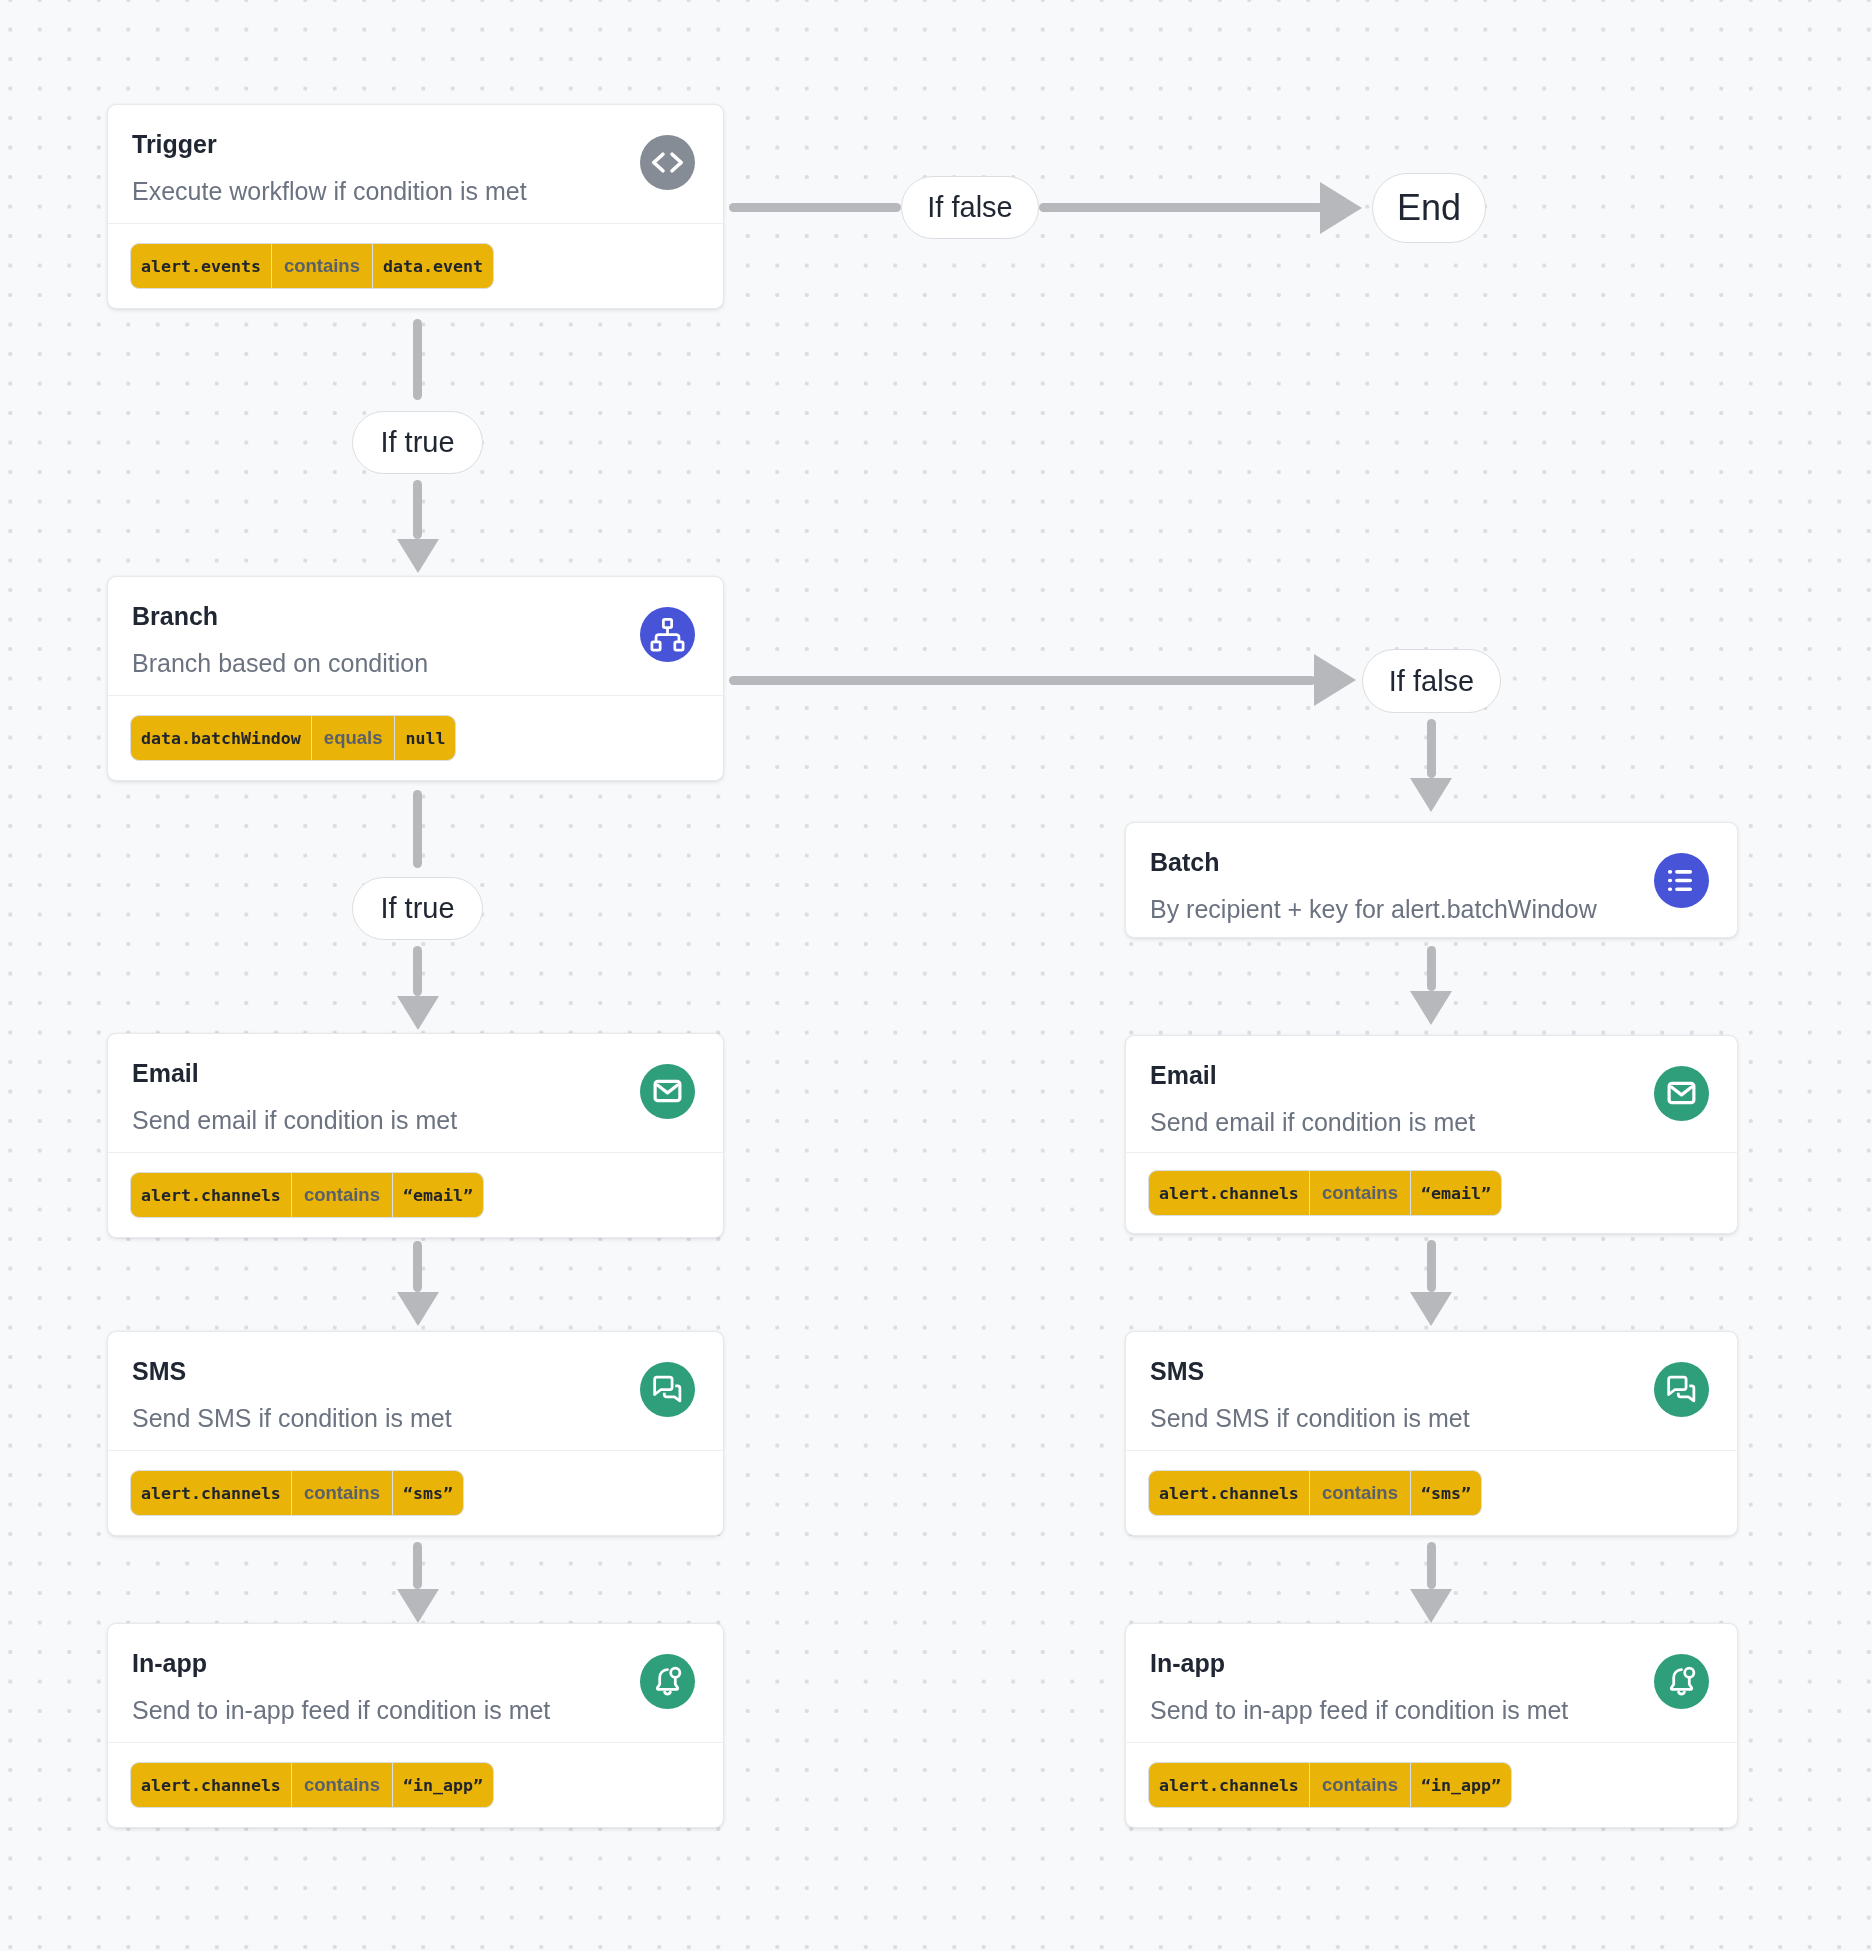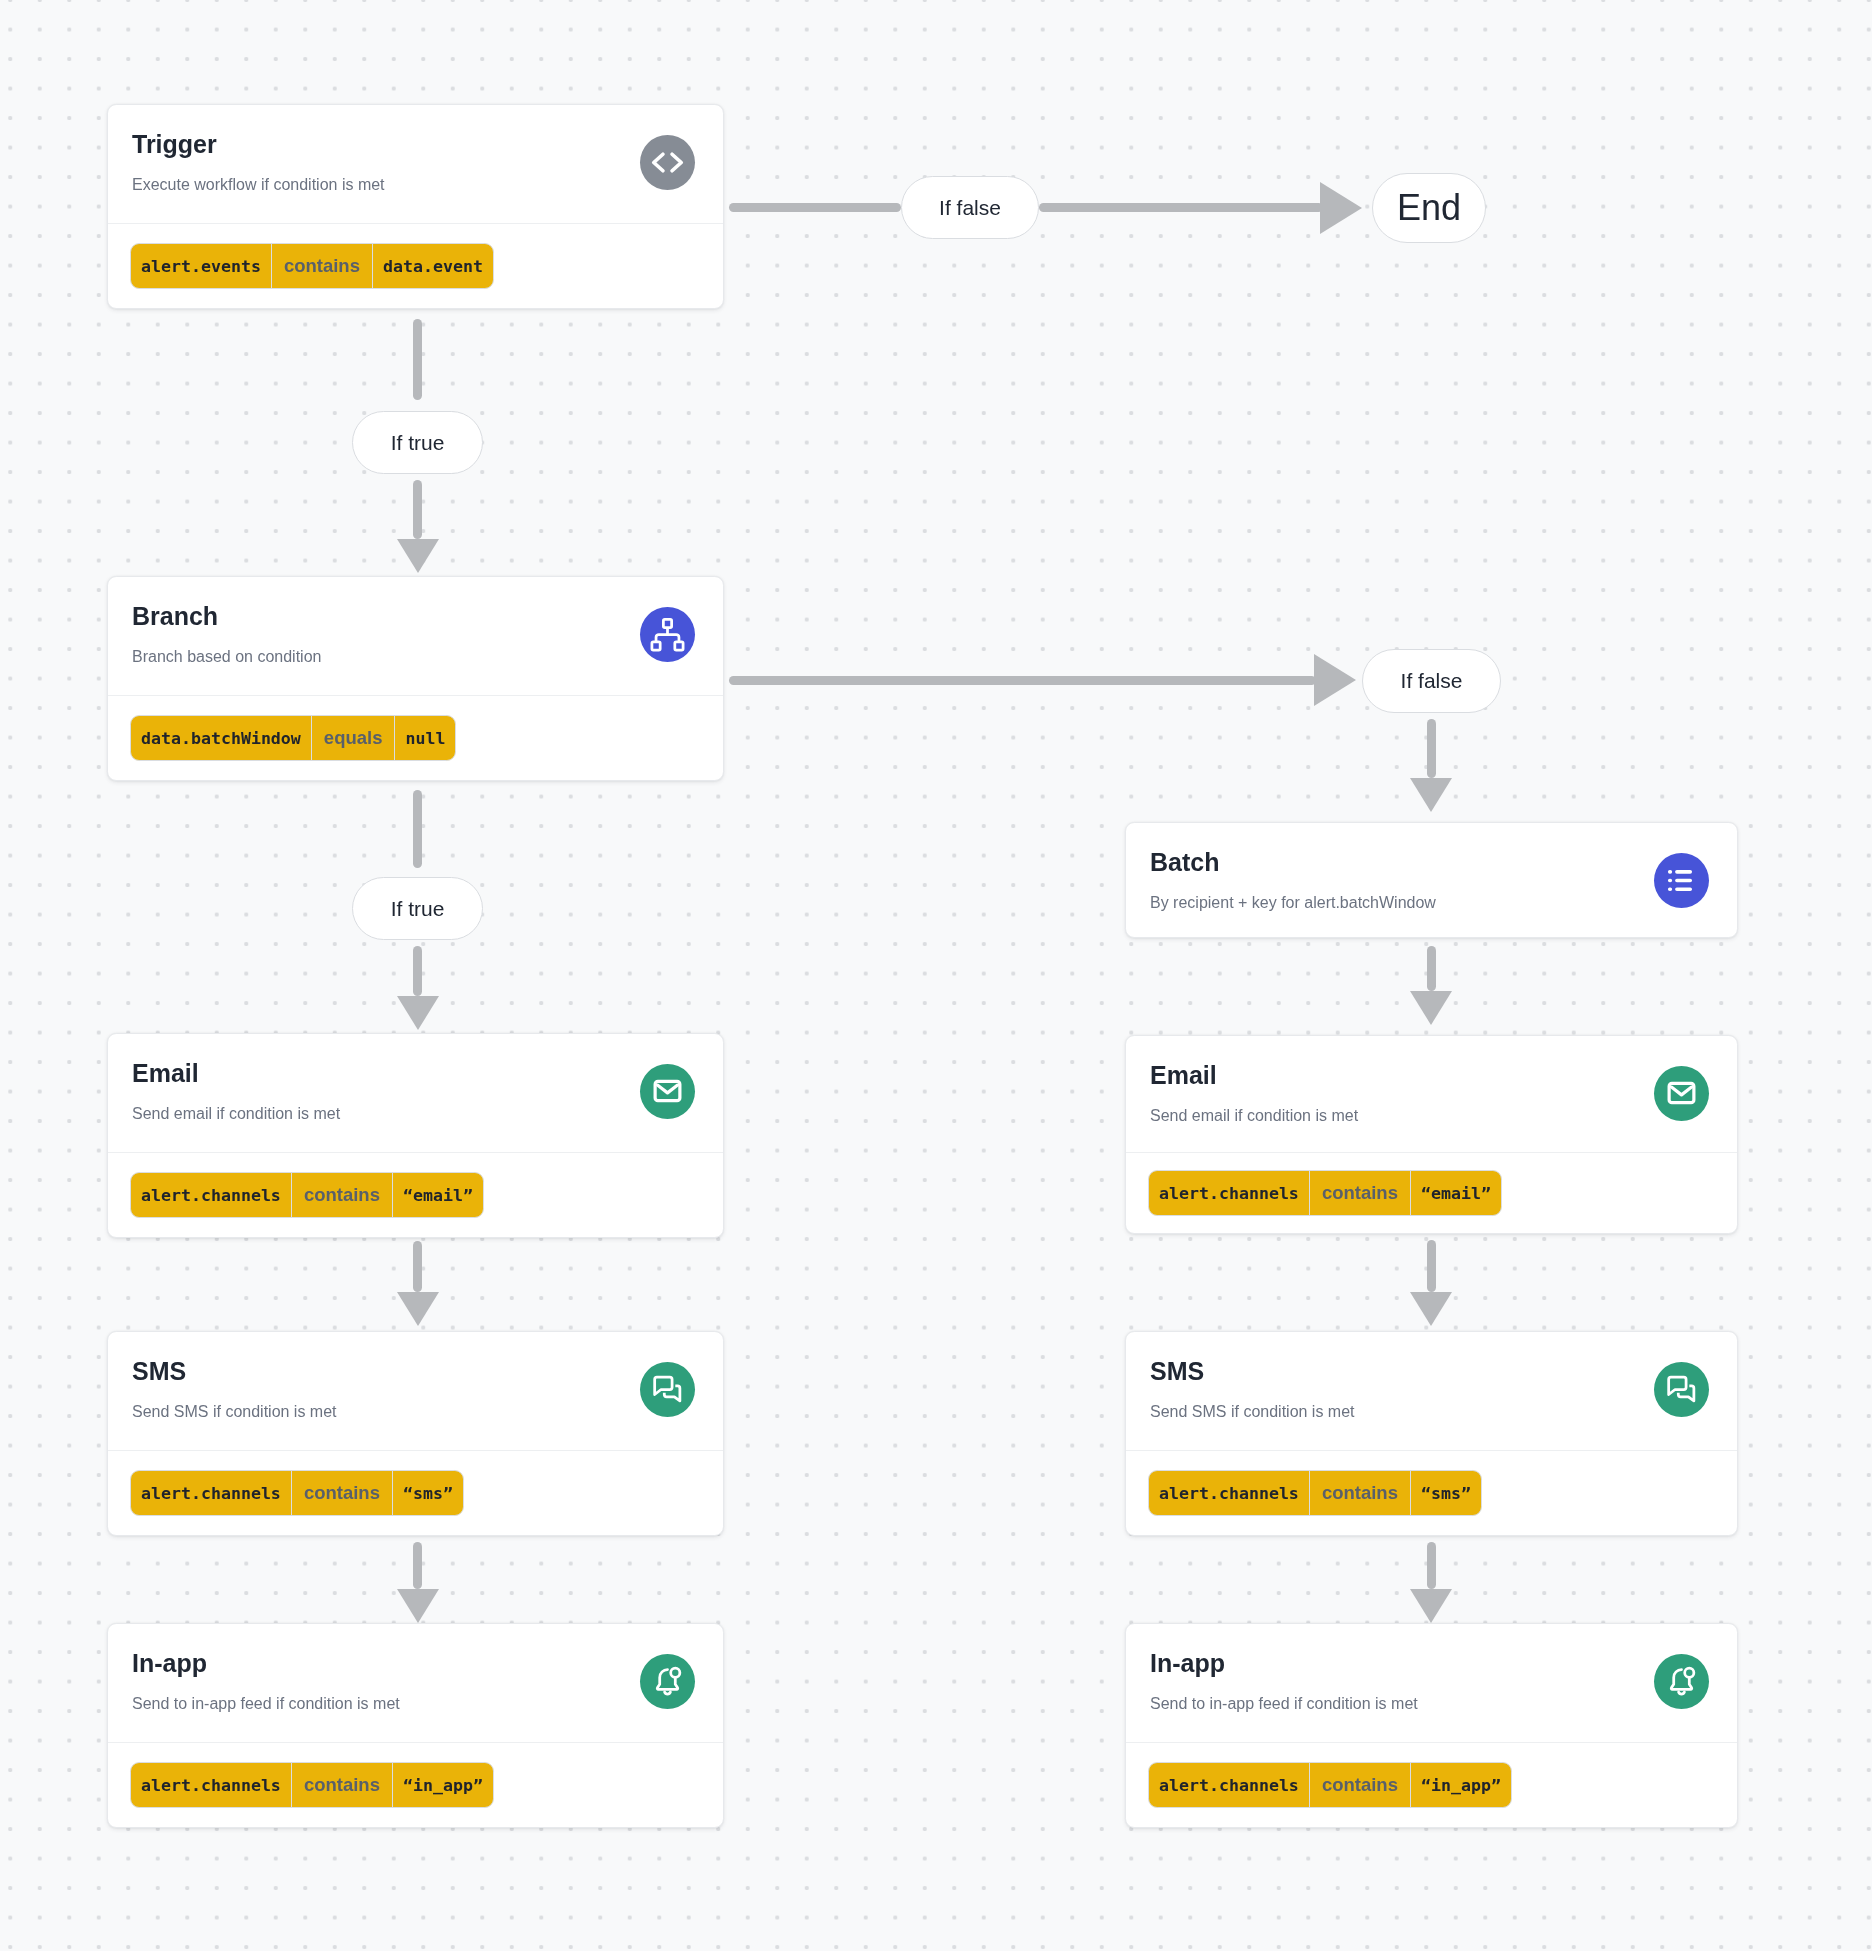--- a/index.html
+++ b/index.html
@@ -17,35 +17,35 @@
     background-size:29.5px 29.5px; background-position:25px 14.8px;
   }
   .node{
     position:absolute; background:var(--node_bg); border:0.9px solid var(--node_border);
     border-radius:9.2px; box-shadow:0 1.8px 4.6px rgba(25,33,46,0.07), 0 0.9px 1.8px rgba(25,33,46,0.05);
     box-sizing:border-box;
   }
   .nheader{position:relative; height:118px;}
   .nheader.short{height:114px;}
   .ntitle{position:absolute; left:24px; top:24px; font-size:25px; font-weight:600; color:var(--title); line-height:1.2;}
-  .nsub{position:absolute; left:24px; top:70px; font-size:16px; font-weight:400; color:var(--subtitle); line-height:1.3;}
+  .nsub{position:absolute; left:24px; top:70px; font-size:25px; font-weight:400; color:var(--subtitle); line-height:1.3;}
   .icircle{position:absolute; right:28px; top:30px; width:55px; height:55px; border-radius:50%;
            display:flex; align-items:center; justify-content:center;}
   .icircle svg{width:55px; height:55px; display:block;}
   .ic-gray{background:var(--icon_gray);} .ic-blue{background:var(--icon_blue);} .ic-green{background:var(--icon_green);}
   .ncond{height:85px; border-top:0.9px solid var(--divider); display:flex; align-items:center; padding:0 22px; box-sizing:border-box;}
   .cpill{display:inline-flex; align-items:stretch; height:44px; background:#eab308;
          border:0.9px solid var(--pill_border); border-radius:9.2px; overflow:hidden;}
   .cseg{display:flex; align-items:center; padding:0 10px; font-family:"DejaVu Sans Mono",monospace;
         font-size:16.6px; font-weight:600; color:var(--mono); white-space:pre;}
   .cseg.cop{font-family:"Liberation Sans",sans-serif; font-weight:700; font-size:18.5px; color:var(--operator); padding:0 12px;}
   .cseg + .cseg{border-left:0.9px solid var(--pill_border);}
   .fpill{position:absolute; display:flex; align-items:center; justify-content:center; box-sizing:border-box;
          background:#fff; border:1.8px solid var(--pill_border); border-radius:37px;
-         font-size:21px; font-weight:500; color:var(--title);}
+         font-size:29px; font-weight:500; color:var(--title);}
   .fpill.end{font-size:36px;}
   .hl{position:absolute; height:9.2px; background:var(--arrow); border-radius:4.6px;}
   .vl{position:absolute; width:9.2px; background:var(--arrow); border-radius:4.6px;}
   .ahr{position:absolute; width:0; height:0;
        border-top:26px solid transparent; border-bottom:26px solid transparent; border-left:42px solid var(--arrow);}
   .ahd{position:absolute; width:0; height:0;
        border-left:21px solid transparent; border-right:21px solid transparent; border-top:34px solid var(--arrow);}
 </style>
 </head>
 <body>

